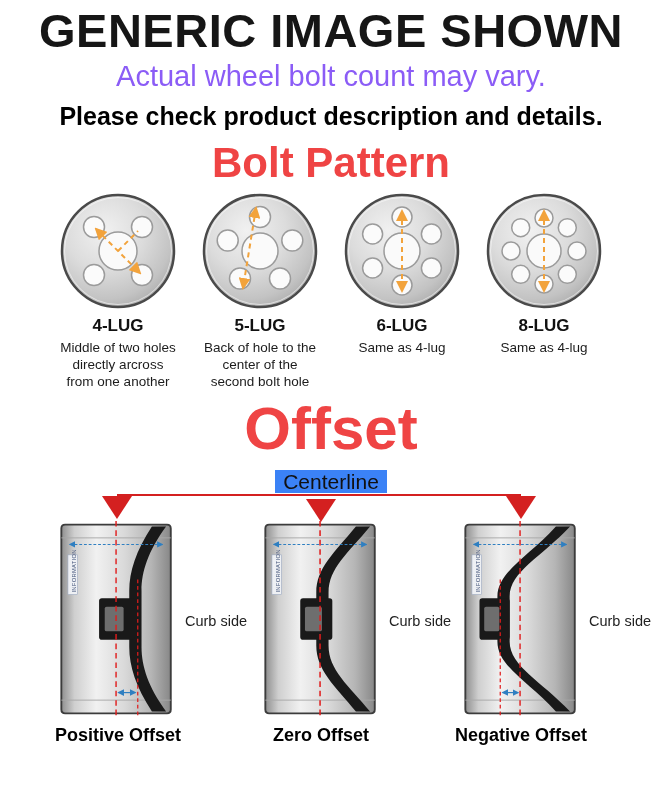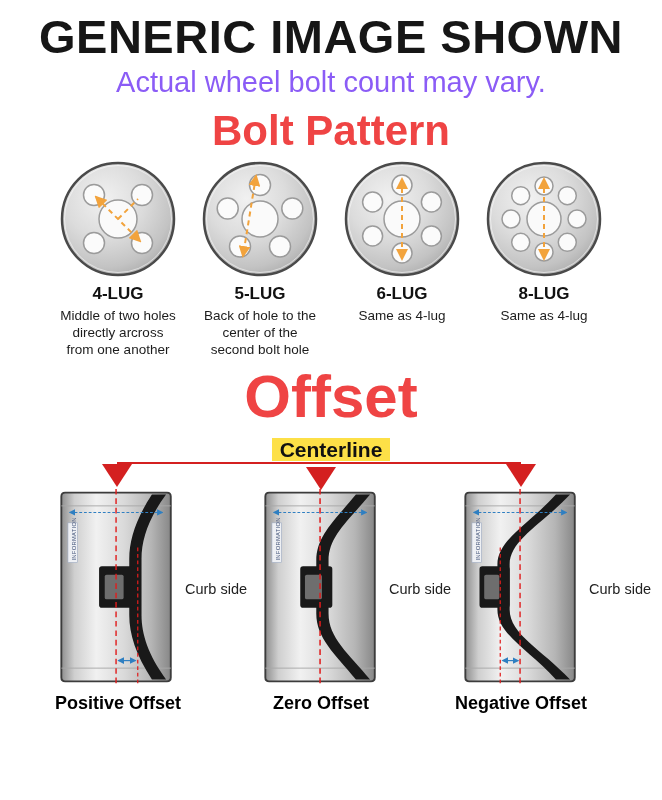--- a/index.html
+++ b/index.html
@@ -3,39 +3,39 @@
 <meta charset="utf-8">
 <style>
   html,body{margin:0;padding:0;background:#ffffff;}
   body{
     width:662px;height:800px;overflow:hidden;
     font-family:"Liberation Sans", sans-serif;color:#111;
   }
   .page{width:662px;position:relative;}
 
   
-  .hdr{text-align:center;padding-top:12px;}
+  .hdr{text-align:center;padding-top:6px;}
   .hdr-title{font-size:47px;font-weight:bold;line-height:1.06;margin:0;letter-spacing:0.5px;color:#161616;}
   .hdr-sub{font-size:29px;color:#8b5cf6;margin:4px 0 0;font-weight:normal;}
   .hdr-note{font-size:25px;font-weight:bold;color:#000;margin:9px 0 0;}
 
   
   .section-title{text-align:center;font-size:42px;font-weight:bold;margin:8px 0 4px;color:#ef4444;}
   .lug-row{display:flex;justify-content:center;}
   .lug{width:142px;text-align:center;}
   .lug svg{width:120px;height:120px;display:block;margin:0 auto;}
   .lug-label{font-size:17px;font-weight:bold;margin-top:5px;}
   .lug-desc{font-size:13.5px;line-height:1.26;margin:3px auto 0;width:118px;color:#1c1c1c;}
 
   
   .offset-title{margin:4px 0 0;font-size:60px;}
   .offset-diagram{position:relative;height:292px;margin-top:0;}
   .cl-line{position:absolute;top:31px;left:117px;width:404px;height:2px;background:#d42020;}
   .cl-label{position:absolute;top:7px;left:0;right:0;text-align:center;font-size:21px;color:#111;}
-  .cl-label span{background:#fde047;padding:0 8px;position:relative;z-index:2;font-weight:bold;}
+  .cl-label span{background:#3b82f6;padding:0 8px;position:relative;z-index:2;}
   .tri{position:absolute;width:0;height:0;border-left:15px solid transparent;border-right:15px solid transparent;border-top:23px solid #d42020;z-index:1;}
   .tri-1{left:102px;top:33px;}
   .tri-2{left:306px;top:36px;}
   .tri-3{left:506px;top:33px;}
   .xsec{position:absolute;top:56px;width:126px;height:200px;}
   .xsec-1{left:54px;} .xsec-2{left:258px;} .xsec-3{left:458px;}
   .curb{position:absolute;top:150px;font-size:14.5px;color:#222;white-space:nowrap;}
   .curb-1{left:185px;} .curb-2{left:389px;} .curb-3{left:589px;}
   .off-label{position:absolute;top:262px;transform:translateX(-50%);font-size:18px;font-weight:bold;white-space:nowrap;color:#000000;}
   .off-label-1{left:118px;} .off-label-2{left:321px;} .off-label-3{left:521px;}
@@ -66,20 +66,21 @@
       <path d="M0,0L6,3L0,6Z" fill="#2f7fc1"></path>
     </marker>
   </defs>
 </svg>
 
 <div class="page">
 
   <div class="hdr">
     <h1 class="hdr-title">GENERIC IMAGE SHOWN</h1>
     <p class="hdr-sub">Actual wheel bolt count may vary.</p>
+    <p class="hdr-note">Please check product description and details.</p>
   </div>
 
   <div>
     <h2 class="section-title">Bolt Pattern</h2>
     <div class="lug-row">
 
       <figure class="lug" style="margin:0">
         <svg viewBox="0 0 120 120">
           <circle cx="60" cy="60" r="56" fill="url(#wheelGrad)" stroke="#4a4a4a" stroke-width="2.5"></circle>
           <circle cx="60" cy="60" r="53.5" fill="none" stroke="#ffffff" stroke-opacity="0.55" stroke-width="1"></circle>

